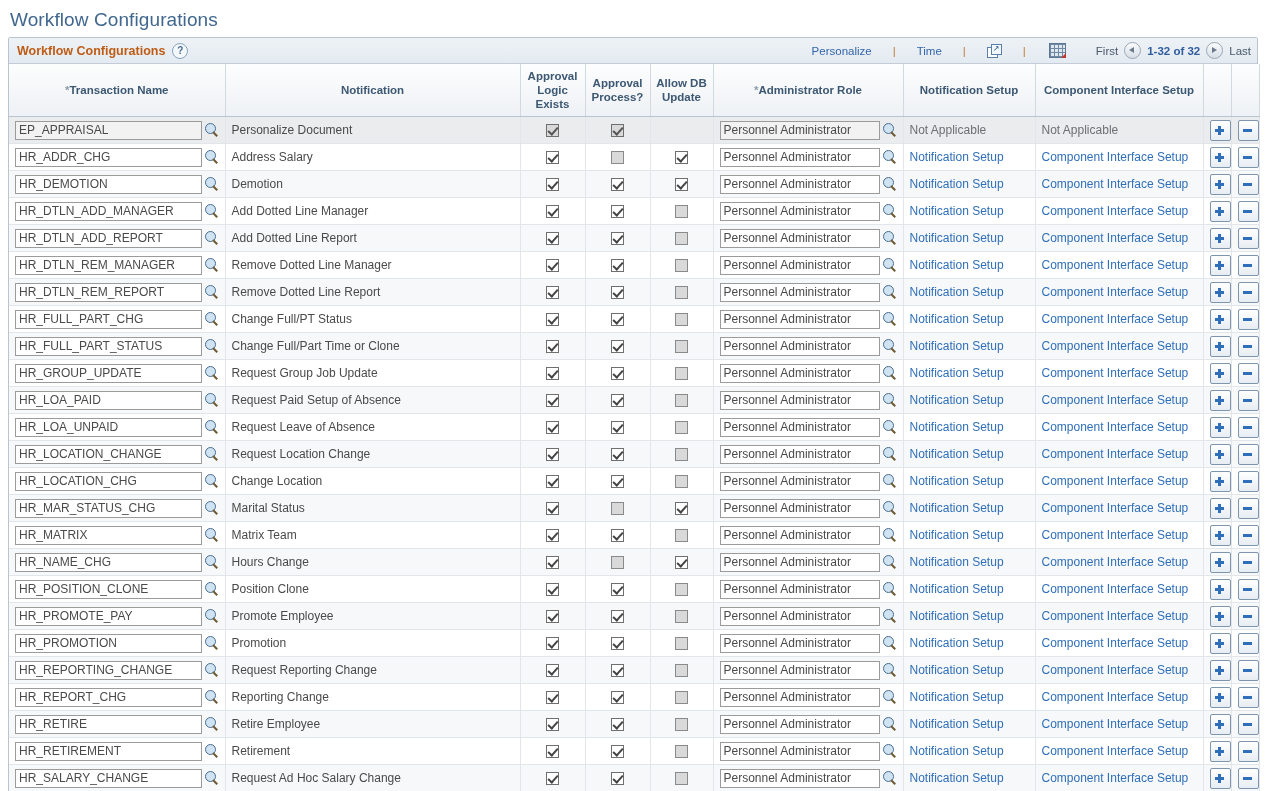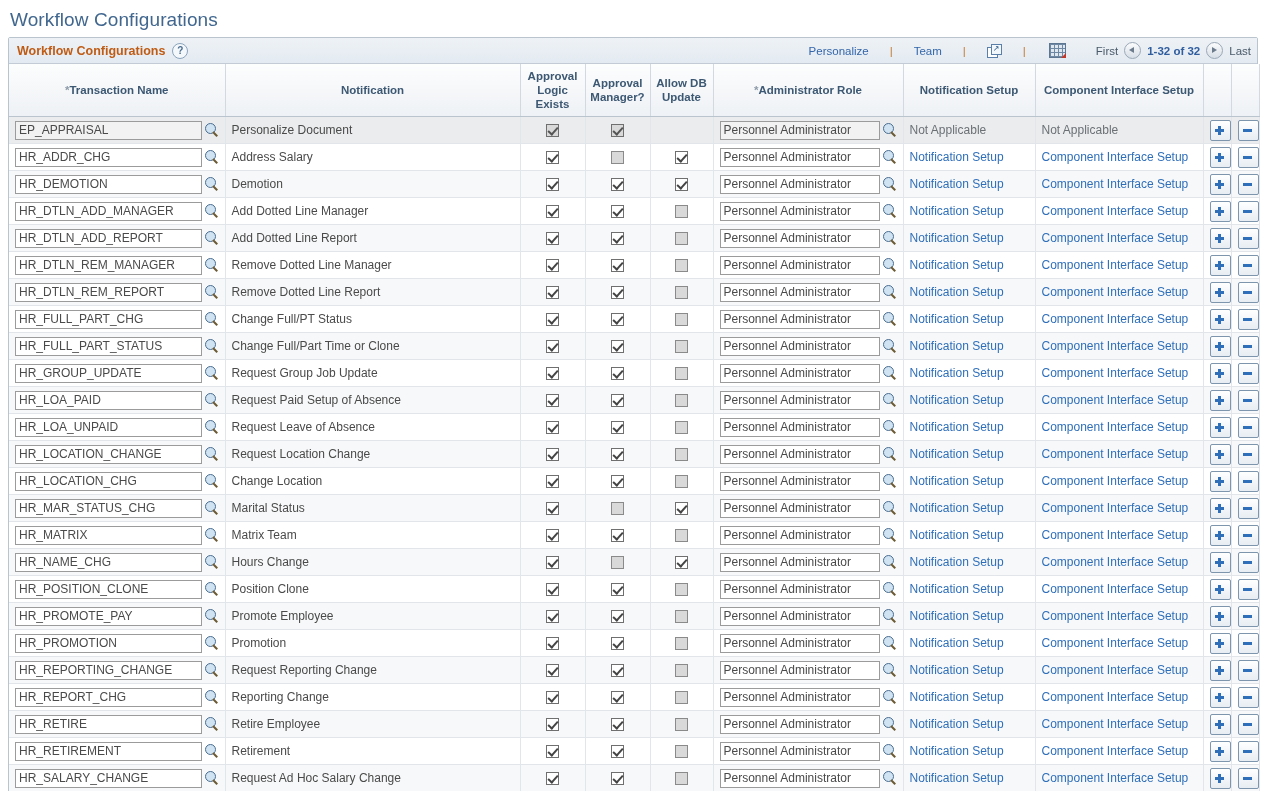--- a/index.html
+++ b/index.html
@@ -310,21 +310,21 @@
 
     <div class="grid-header-bar">
       <div class="grid-title-group">
         <span class="grid-title">Workflow Configurations</span>
         <span class="help-icon">?</span>
       </div>
 
       <div class="grid-actions">
         <a>Personalize</a>
         <span class="sep">|</span>
-        <a>Team</a>
+        <a>Time</a>
         <span class="sep">|</span>
         <span class="icon-expand">
           <span class="bx1"></span>
             <span class="bx2"></span>
             <span class="arr">↗</span>
         </span>
         <span class="sep">|</span>
         <span class="icon-grid-dl">
           <span class="g"></span>
             <span class="r"></span>
@@ -358,21 +358,21 @@
           <th>
             <span class="req">*</span><span>Transaction Name</span>
           </th>
           <th>
             <span>Notification</span>
           </th>
           <th class="center">
             <span>Approval Logic Exists</span>
           </th>
           <th class="center">
-            <span>Approval Manager?</span>
+            <span>Approval Process?</span>
           </th>
           <th class="center">
             <span>Allow DB Update</span>
           </th>
           <th>
             <span class="req">*</span><span>Administrator Role</span>
           </th>
           <th>
             <span>Notification Setup</span>
           </th>

